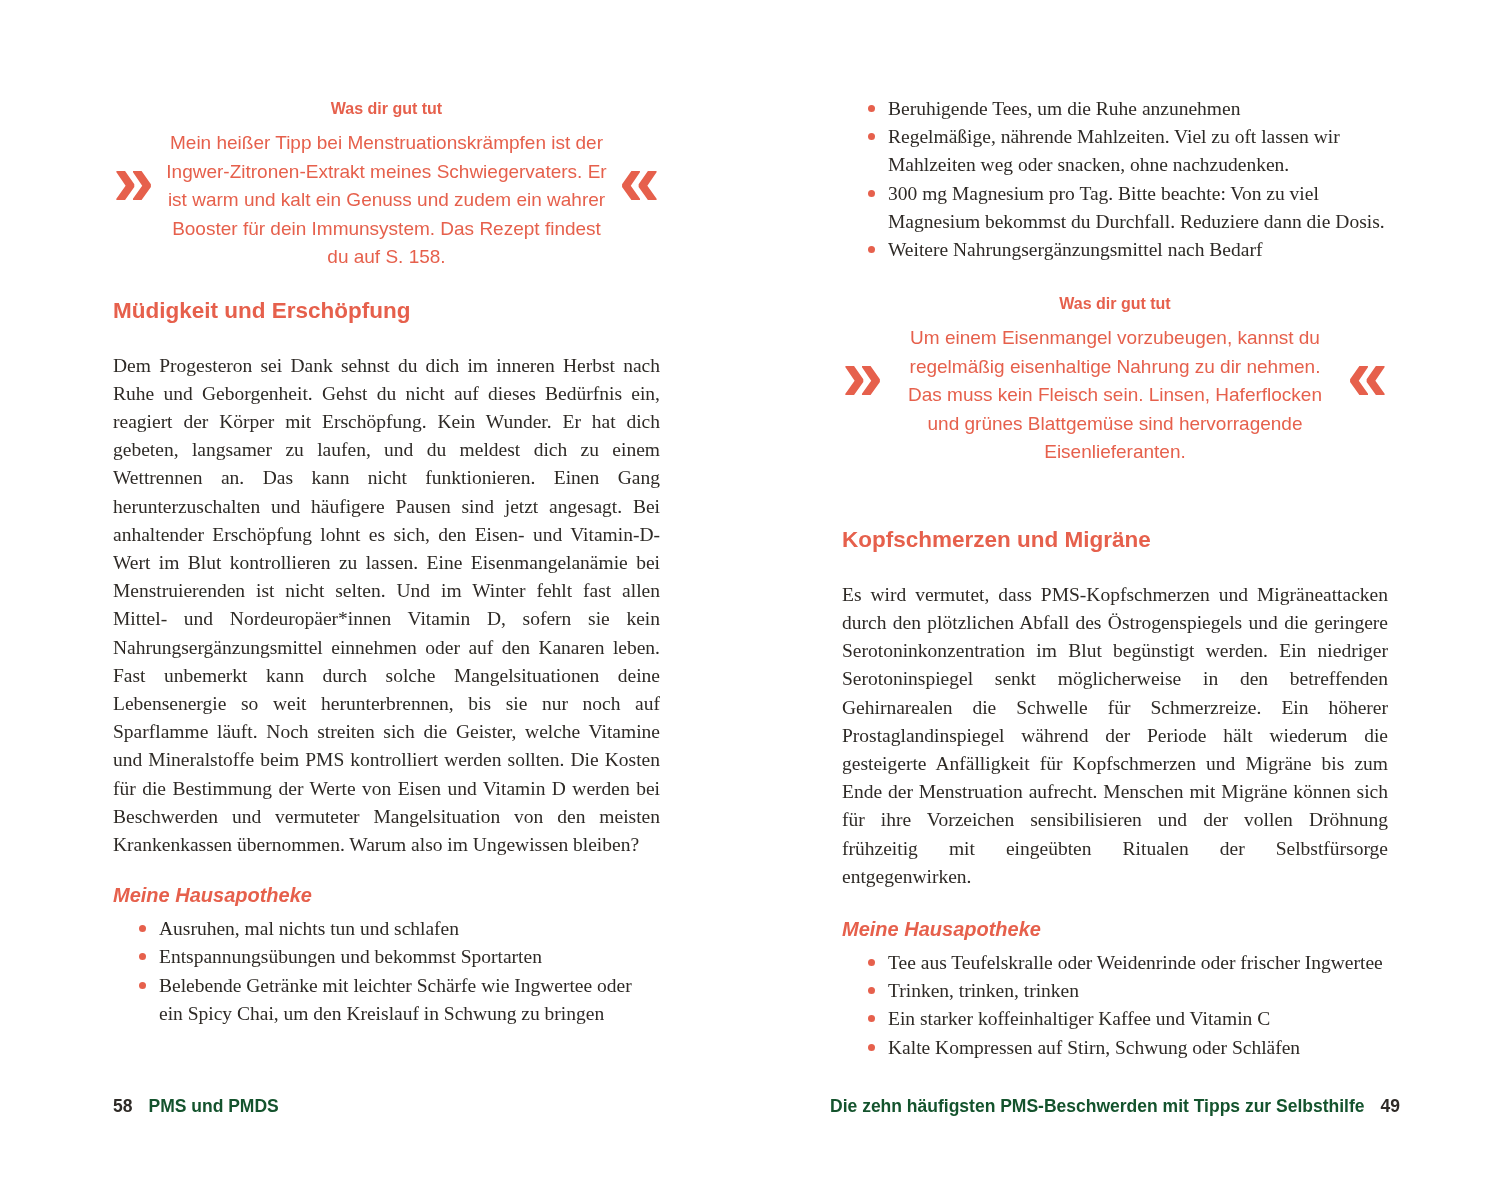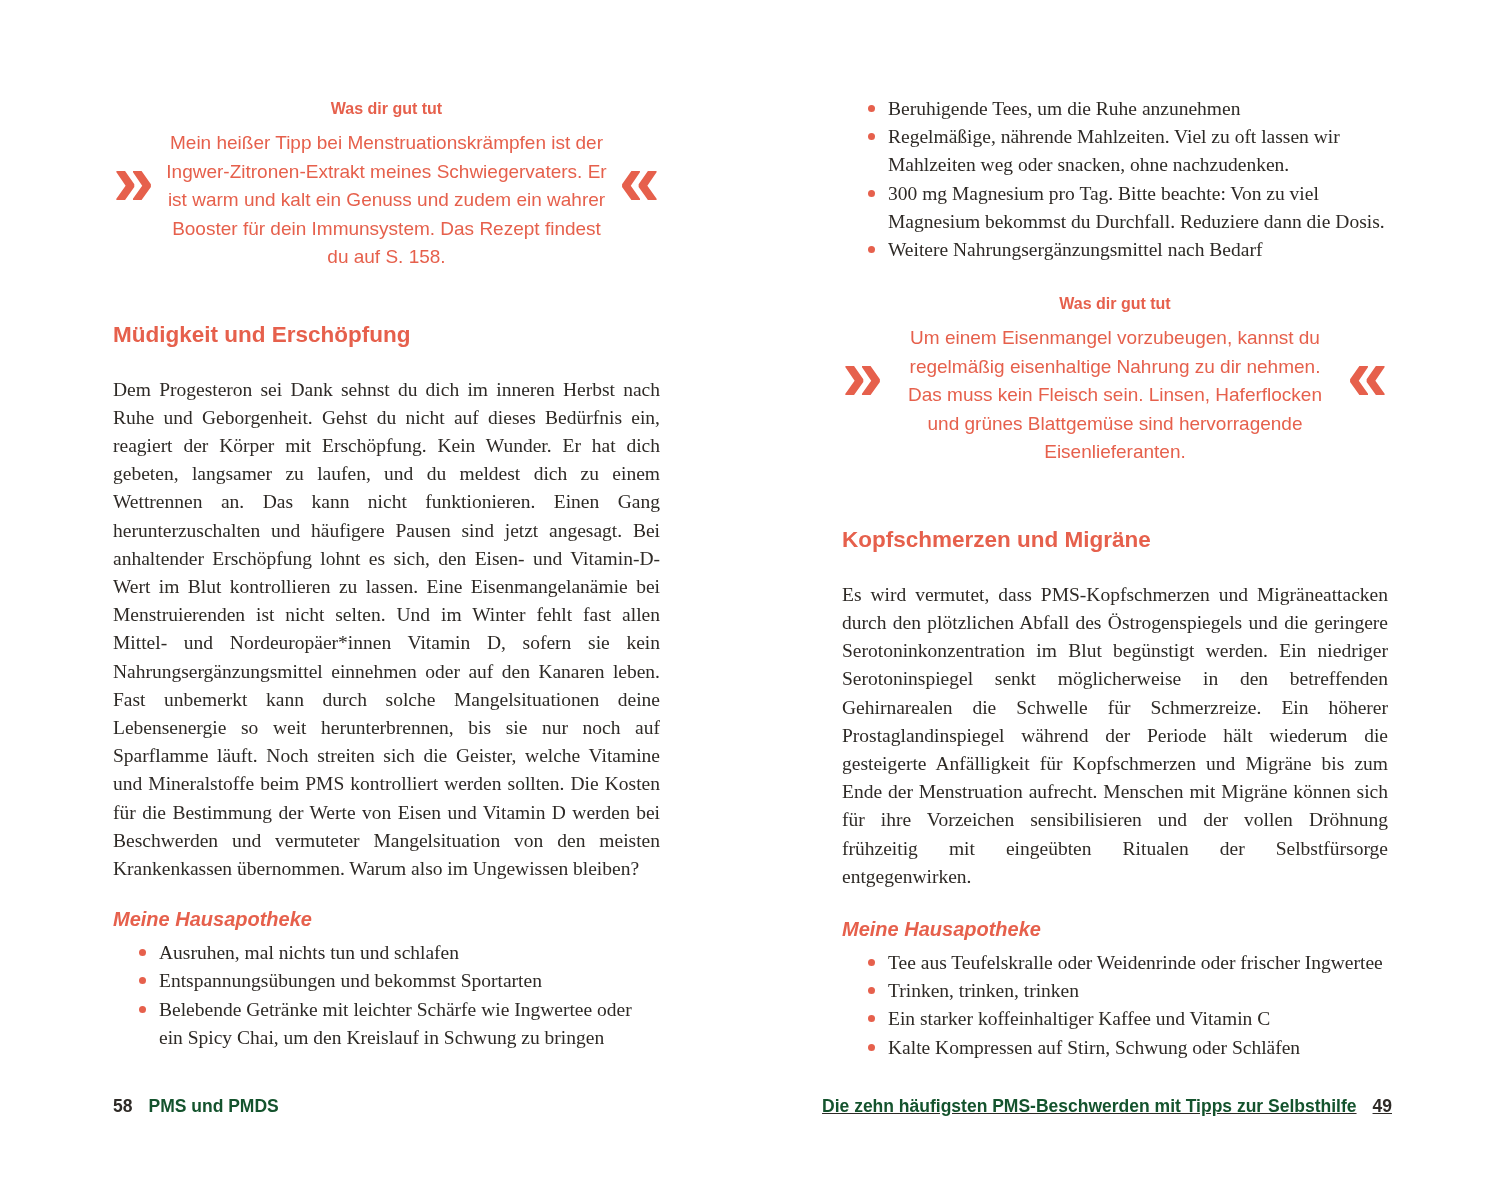--- a/index.html
+++ b/index.html
@@ -91,21 +91,21 @@
     left: 4px;
     top: 10px;
     width: 7px;
     height: 7px;
     border-radius: 50%;
     background: #e6604c;
   }
 
   
   .page-left .quote-block   { margin-top: 95px; }
-  .page-left .section-heading { margin-top: 48px; }
+  .page-left .section-heading { margin-top: 24px; }
   .page-left .body-text     { margin-top: 26px; }
   .page-left .subheading    { margin-top: 22px; }
   .page-left .bullet-list   { margin-top: 6px; }
 
   .page-right .bullet-list.top { margin-top: 95px; }
   .page-right .quote-block  { margin-top: 26px; }
   .page-right .section-heading { margin-top: 58px; }
   .page-right .body-text    { margin-top: 26px; }
   .page-right .subheading   { margin-top: 24px; }
   .page-right .bullet-list.bottom { margin-top: 6px; }
@@ -114,21 +114,21 @@
   .footer {
     position: absolute;
     top: 1095px;
     font-family: "Liberation Sans", sans-serif;
     font-weight: bold;
     font-size: 17.5px;
     line-height: 22px;
     white-space: nowrap;
   }
   .footer-left  { left: 113px; }
-  .footer-right { right: 108px; text-align: right; text-decoration: underline; }
+  .footer-right { right: 100px; text-align: right; }
   .footer .page-num { color: #2e2a26; }
   .footer .section-name { color: #14532d; }
   .footer-left .section-name { margin-left: 16px; }
   .footer-right .page-num { margin-left: 16px; }
 </style>
 </head>
 <body>
 
 <div class="spread">
 

